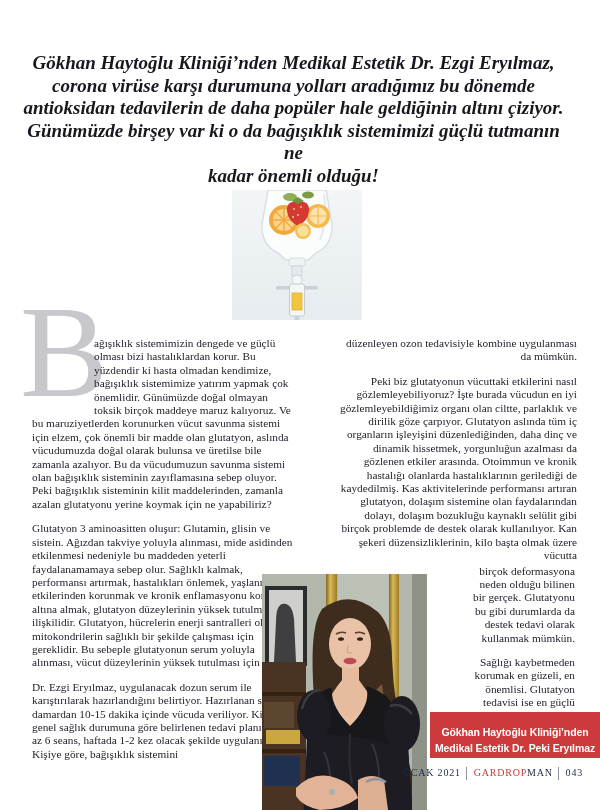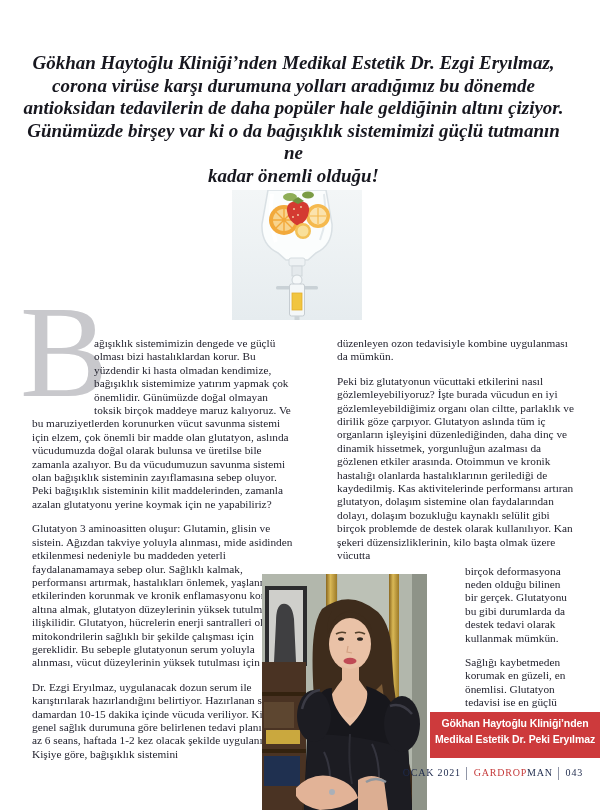--- a/index.html
+++ b/index.html
@@ -19,31 +19,31 @@
   .iv-figure svg { display:block; width:100%; height:100%; }
 
   .dropcap {
     position:absolute; left:20px; top:286px; z-index:0;
     font-size:132px; line-height:1; color:#c8c8cc;
   }
 
   .col { position:absolute; top:337px; z-index:1; font-size:11.3px; line-height:13.4px; color:#23232f; }
   .col p { margin:0 0 11px 0; }
   .col1 { left:32px; width:266px; }
-  .col2 { left:337px; width:240px; }
+  .col2 { left:337px; width:240px;text-align:right; }
   .dropcap-spacer { float:left; width:62px; height:68px; }
   .col2 .wide { margin-bottom:2px; }
   .col2 .narrow { margin-left:128px; width:110px; }
 
   .portrait { position:absolute; left:262px; top:574px; width:165px; height:236px; z-index:2; }
   .portrait svg { display:block; width:100%; height:100%; }
 
   .caption-box {
     position:absolute; left:430px; top:712px; width:170px; height:46px; z-index:3;
-    background:#cd3a3c; color:#ffffff; box-sizing:border-box; padding-top:4px;
+    background:#cd3a3c; color:#ffffff; box-sizing:border-box; padding-top:13px;
     font-family:"Liberation Sans", sans-serif; font-weight:bold;
     font-size:10.5px; line-height:15.5px; letter-spacing:-0.1px; text-align:center;
   }
   .caption-box .cline { display:block; }
 
   .footer {
     position:absolute; top:767px; right:17px; z-index:3;
     font-size:10px; font-weight:normal; letter-spacing:0.8px; color:#1e2a4c;
   }
   .footer .sep { margin:0 5px; transform:scaleY(1.4); display:inline-block; }

